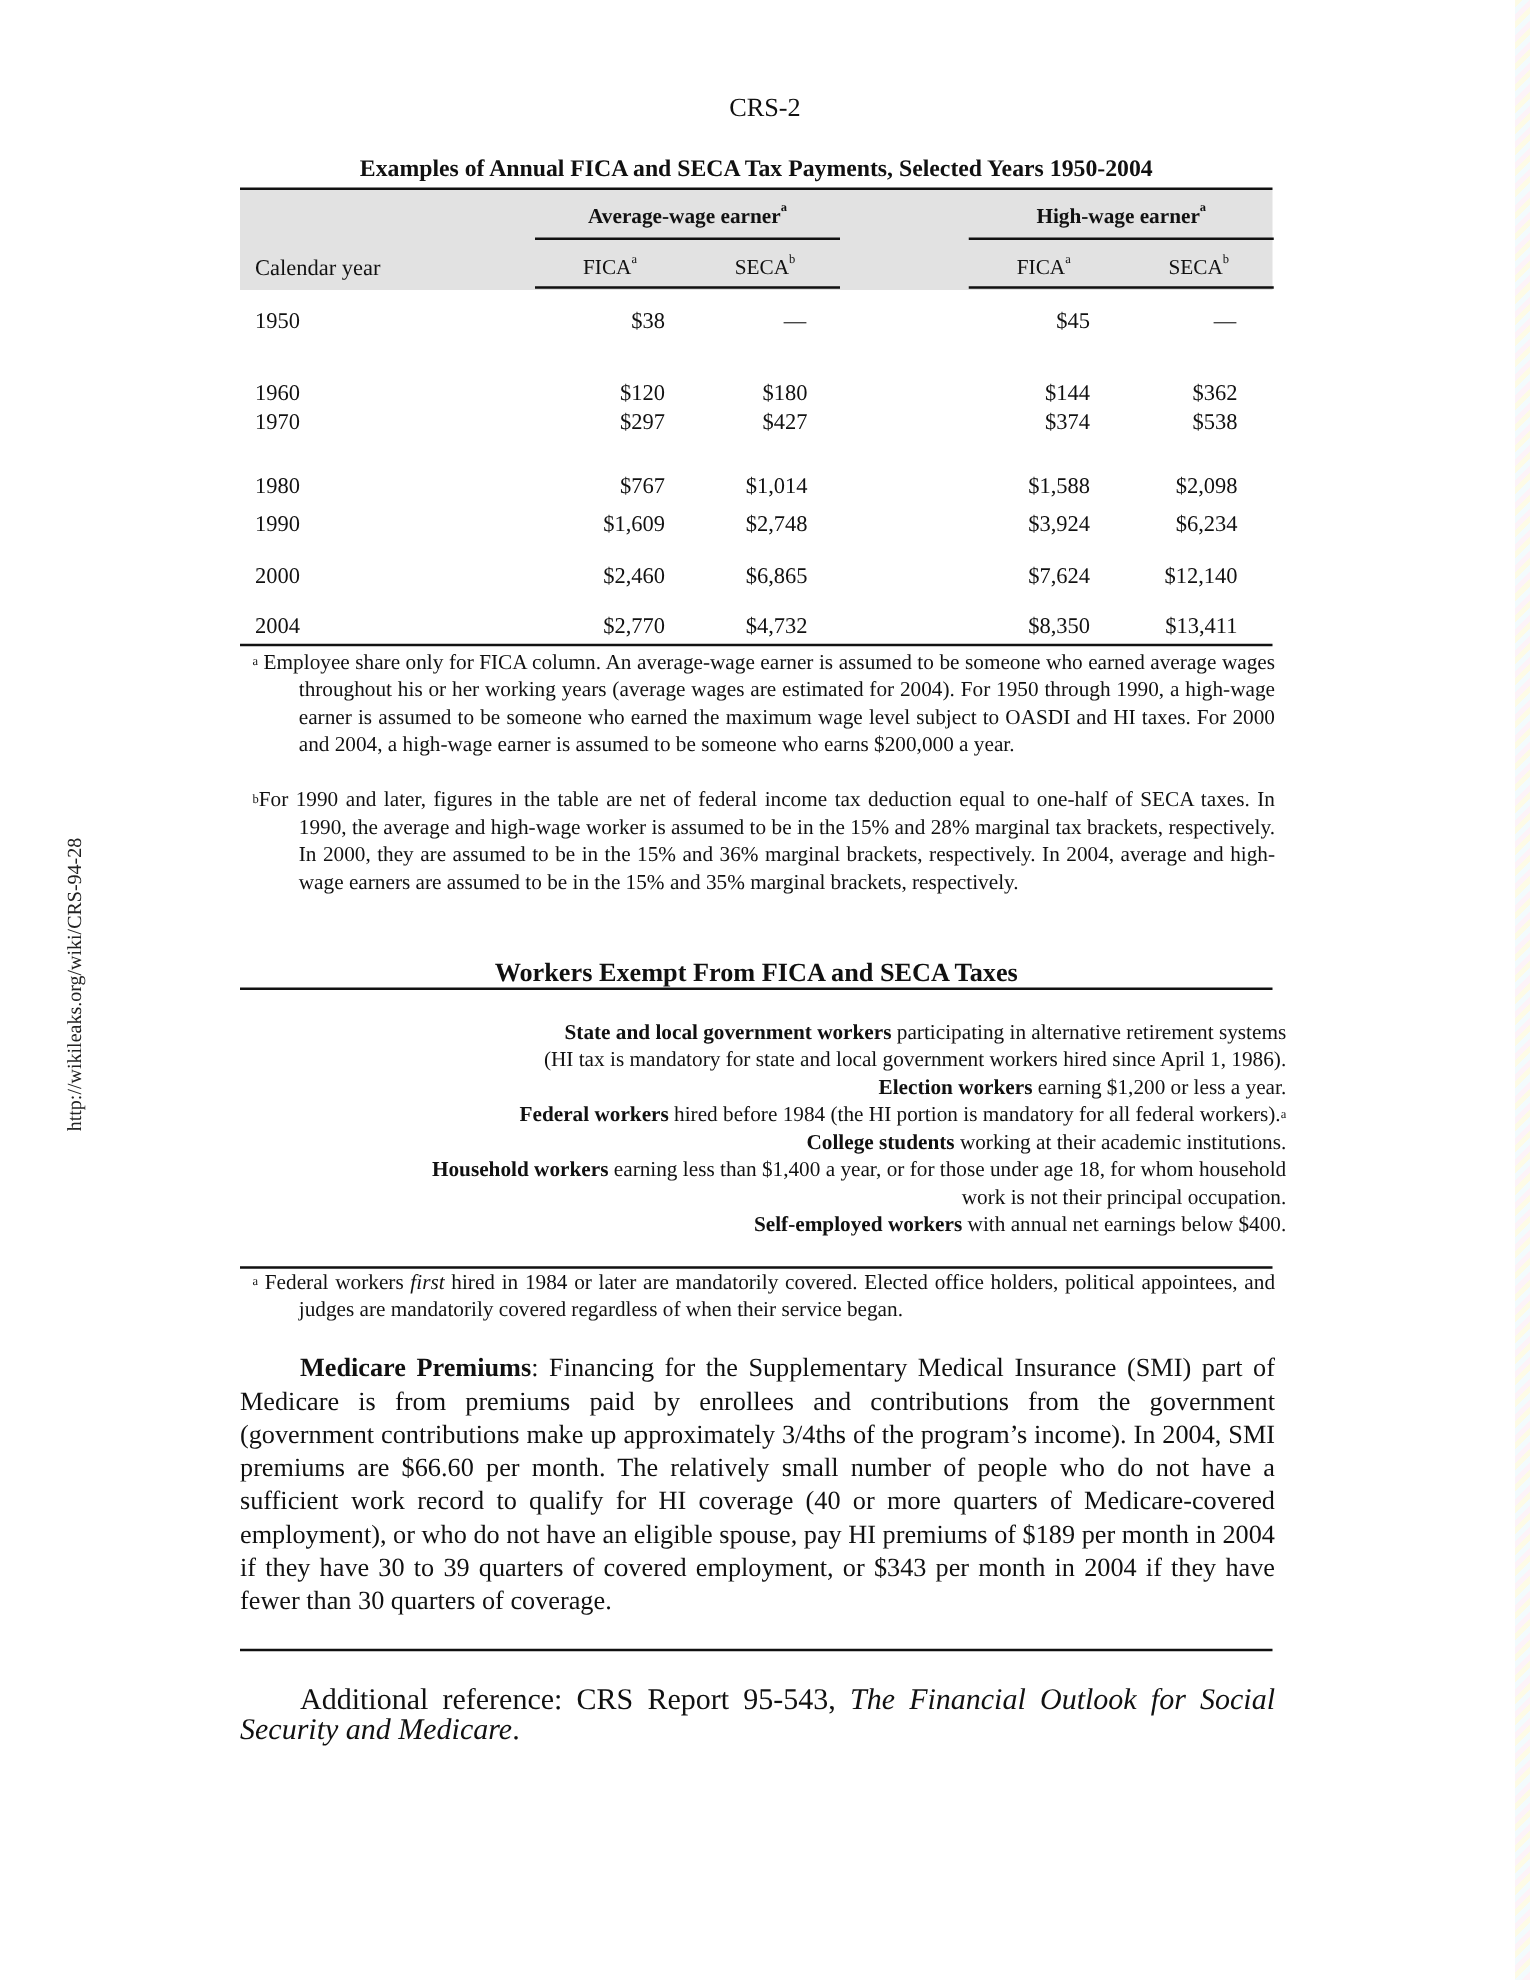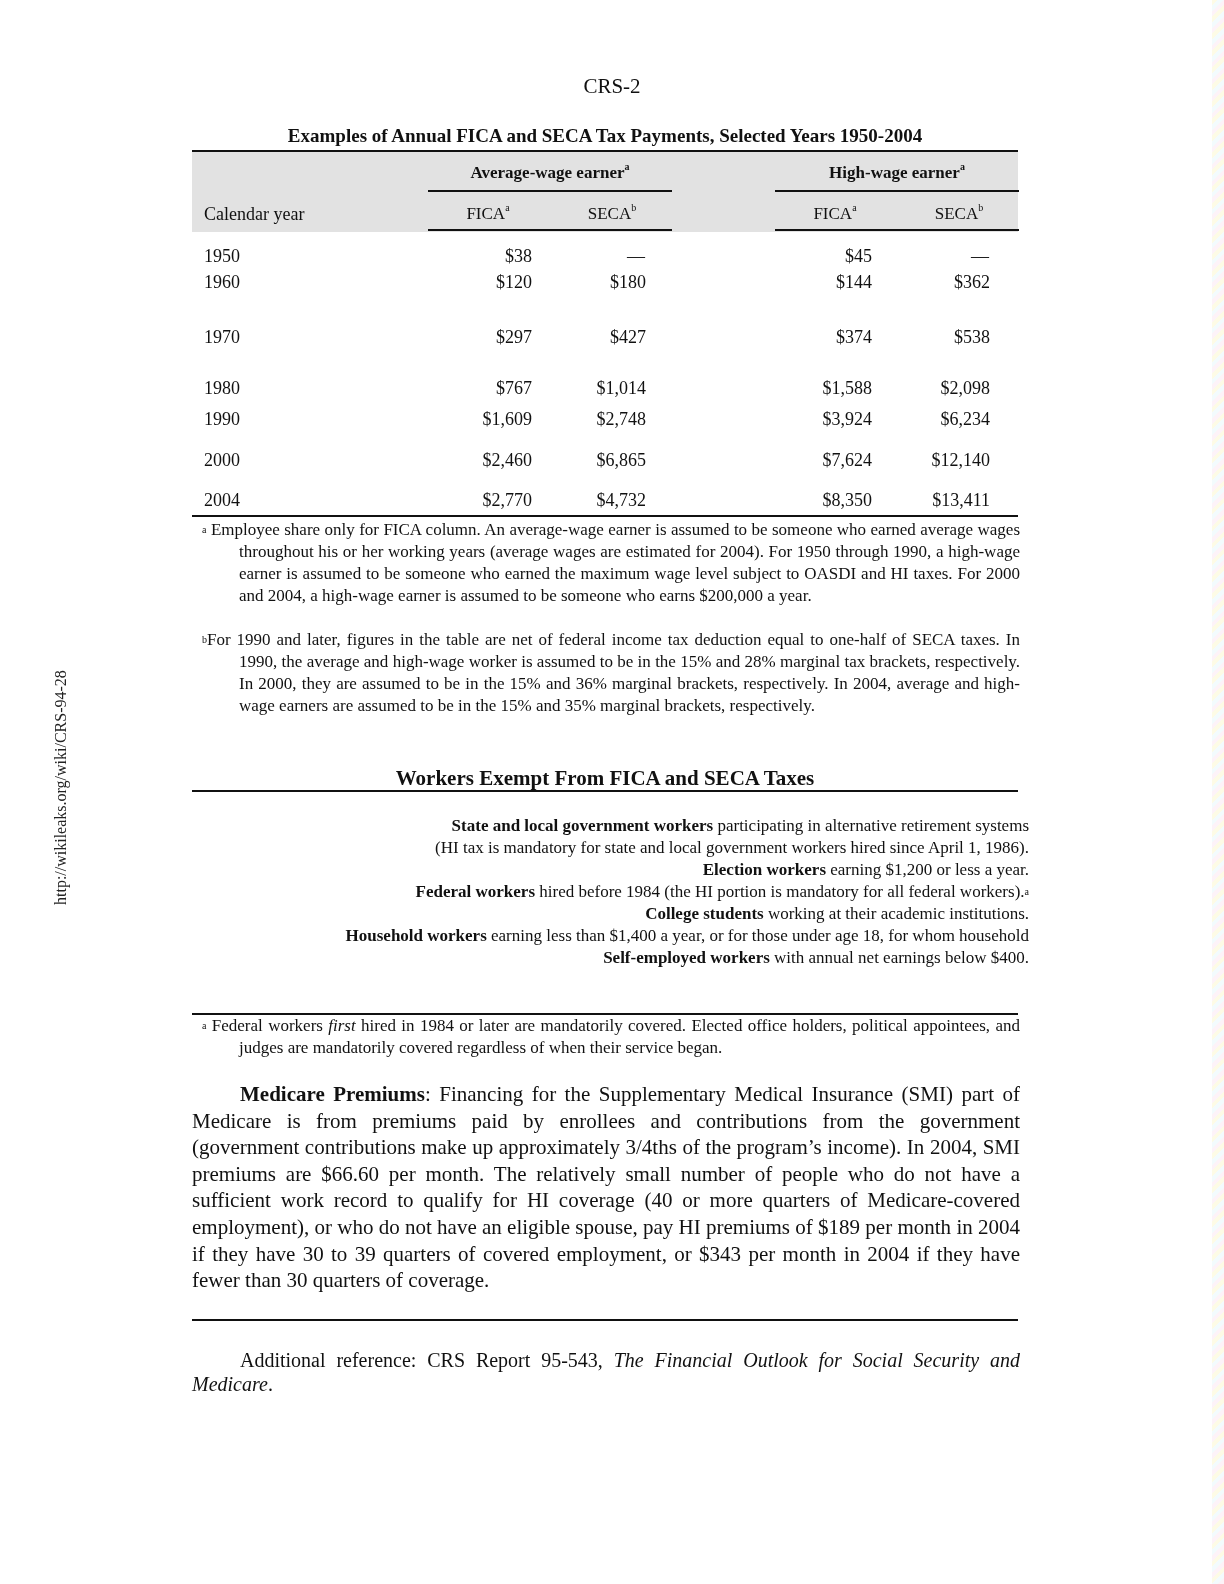--- a/index.html
+++ b/index.html
@@ -33,21 +33,21 @@
   .sec-title { position:absolute; top:766px; left:192px; width:826px; text-align:center; font-size:21px; font-weight:bold; }
   .sec-rule { position:absolute; top:790px; left:192px; width:826px; height:2px; background:#111; }
   .exempt { position:absolute; left:239px; width:790px; font-size:17px; line-height:22px; }
   .exempt div { white-space:nowrap;text-align:right; }
   .exempt .cont { padding-left:48px; }
   .exempt sup { font-size:10px; vertical-align:top; }
   .ex-rule { position:absolute; top:1013px; left:192px; width:826px; height:2px; background:#111; }
   .para { position:absolute; left:192px; width:828px; font-size:21px; line-height:26.6px; text-align:justify; }
   .para .lead { display:inline-block; width:48px; }
   .bot-rule { position:absolute; top:1319px; left:192px; width:826px; height:2px; background:#111; }
-  .ref { position:absolute; top:1348px; left:192px; width:828px; font-size:20px; line-height:24px; text-align:justify; }
+  .ref { position:absolute; top:1348px; left:192px; width:828px; font-size:24px; line-height:24px; text-align:justify; }
 </style>
 </head>
 <body>
 
 <div class="edge"></div>
 <div class="side">http://wikileaks.org/wiki/CRS-94-28</div>
 
 <div class="pagenum">CRS-2</div>
 
 <div class="tbl-title">Examples of Annual FICA and SECA Tax Payments, Selected Years 1950-2004</div>
@@ -68,21 +68,21 @@
 <div class="gline" style="top:229px;left:775px;width:244px;"></div>
 
 <div>
   <div class="row" style="top:246px;">
     <span class="yr">1950</span>
     <span class="c1">$38</span>
     <span class="c2 dash">—</span>
     <span class="c3">$45</span>
     <span class="c4 dash">—</span>
   </div>
-  <div class="row" style="top:272px;">
+  <div class="row" style="top:304px;">
     <span class="yr">1960</span>
     <span class="c1">$120</span>
     <span class="c2">$180</span>
     <span class="c3">$144</span>
     <span class="c4">$362</span>
   </div>
   <div class="row" style="top:327px;">
     <span class="yr">1970</span>
     <span class="c1">$297</span>
     <span class="c2">$427</span>
@@ -130,20 +130,21 @@
 <div class="sec-title">Workers Exempt From FICA and SECA Taxes</div>
 <div class="sec-rule"></div>
 
 <div class="exempt" style="top:815px;">
   <div><b>State and local government workers</b><span> participating in alternative retirement systems</span></div>
   <div class="cont">(HI tax is mandatory for state and local government workers hired since April 1, 1986).</div>
   <div><b>Election workers</b><span> earning $1,200 or less a year.</span></div>
   <div><b>Federal workers</b><span> hired before 1984 (the HI portion is mandatory for all federal workers).</span><sup>a</sup></div>
   <div><b>College students</b><span> working at their academic institutions.</span></div>
   <div><b>Household workers</b><span> earning less than $1,400 a year, or for those under age 18, for whom household</span></div>
+  <div class="cont">work is not their principal occupation.</div>
   <div><b>Self-employed workers</b><span> with annual net earnings below $400.</span></div>
 </div>
 <div class="ex-rule"></div>
 <div class="fn" style="top:1015px;">
   <div class="first"><sup>a</sup> <span>Federal workers </span><i>first</i><span> hired in 1984 or later are mandatorily covered.  Elected office holders, political appointees, and judges are mandatorily covered regardless of when their service began.</span></div>
 </div>
 
 <div class="para" style="top:1081px;">
   <span class="lead"></span><b>Medicare Premiums</b><span>:  Financing for the Supplementary Medical Insurance (SMI) part of Medicare is from premiums paid by enrollees and contributions from the government (government contributions make up approximately 3/4ths of the program’s income).  In 2004, SMI premiums are $66.60 per month.  The relatively small number of people who do not have a sufficient work record to qualify for HI coverage (40 or more quarters of Medicare-covered employment), or who do not have an eligible spouse, pay HI premiums of $189 per month in 2004 if they have 30 to 39 quarters of covered employment, or $343 per month in 2004 if they have fewer than 30 quarters of coverage.</span>
 </div>

